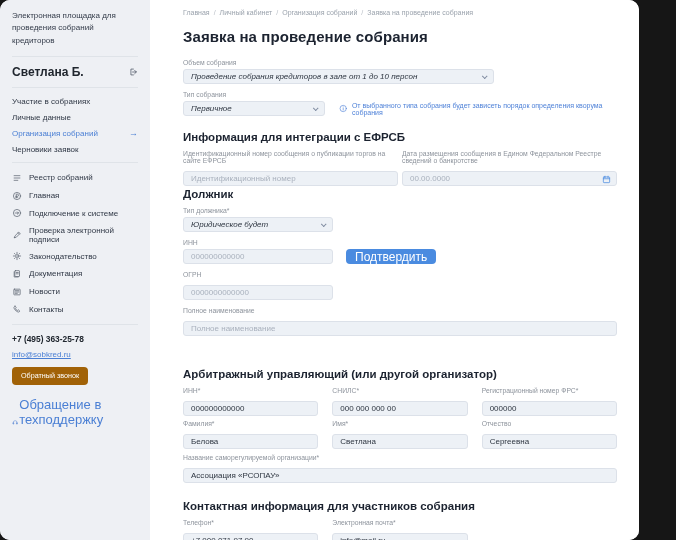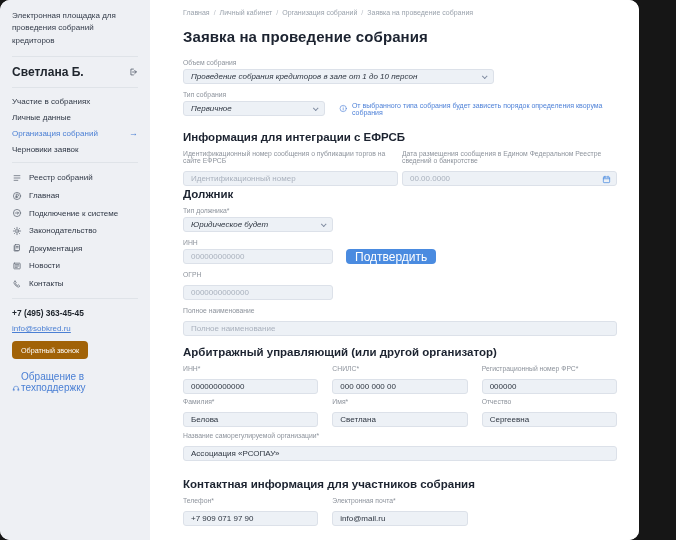--- a/index.html
+++ b/index.html
@@ -56,21 +56,21 @@
     text-decoration:underline; font-size:8px; cursor:pointer;
   }
   .callback-btn {
     margin-top:8px; display:inline-block;
     background:#a16207; color:#fff; font-size:7.2px;
     border:none; border-radius:4px; padding:4.5px 9px; cursor:pointer;
     font-family:"Liberation Sans", sans-serif;
   }
   .support-row {
     margin-top:12px; display:flex; align-items:flex-end; gap:1px;
-    color:#4a7fd4; font-size:10px; cursor:pointer;
+    color:#4a7fd4; font-size:13px; cursor:pointer;
   }
 
   
   .main {
     flex:1; background:#ffffff; padding:9px 22px 0 33px;
     overflow:hidden;
   }
   .breadcrumb { display:flex; gap:4px; font-size:7px; color:#9aa2ac; }
   .breadcrumb .crumb { cursor:pointer; }
   .breadcrumb .crumb:not(:last-child)::after { content:"/"; margin-left:4px; color:#b6bcc4; }
@@ -168,20 +168,27 @@
         <span>Главная</span>
       </div>
       <div class="icon-nav-item">
         <svg width="10" height="10" viewBox="0 0 12 12" fill="none" stroke="#5f6774" stroke-width="0.9" stroke-linecap="round" stroke-linejoin="round">
             <circle cx="6" cy="6" r="4.3"></circle>
             <path d="M3.8 6h4M6.4 4.6L7.8 6 6.4 7.4"></path>
           </svg>
         <span>Подключение к системе</span>
       </div>
       <div class="icon-nav-item">
+        <svg width="10" height="10" viewBox="0 0 12 12" fill="none" stroke="#5f6774" stroke-width="0.9" stroke-linecap="round" stroke-linejoin="round">
+            <path d="M3 9.2l.5-2.1 4.6-4.6 1.6 1.6-4.6 4.6L3 9.2z"></path>
+            <path d="M7.3 3.3l1.6 1.6"></path>
+          </svg>
+        <span>Проверка электронной подписи</span>
+      </div>
+      <div class="icon-nav-item">
         <svg width="10" height="10" viewBox="0 0 12 12" fill="none" stroke="#5f6774" stroke-width="0.9" stroke-linecap="round">
             <circle cx="6" cy="6" r="1.7"></circle>
             <path d="M6 1.6v1.5M6 8.9v1.5M1.6 6h1.5M8.9 6h1.5M2.9 2.9l1 1M8.1 8.1l1 1M9.1 2.9l-1 1M3.9 8.1l-1 1"></path>
           </svg>
         <span>Законодательство</span>
       </div>
       <div class="icon-nav-item">
         <svg width="10" height="10" viewBox="0 0 12 12" fill="none" stroke="#5f6774" stroke-width="0.9" stroke-linecap="round" stroke-linejoin="round">
             <rect x="3.4" y="2" width="5.6" height="7" rx="0.6"></rect>
             <path d="M2.6 3.4v6.2h4.8"></path>
@@ -199,21 +206,21 @@
       <div class="icon-nav-item">
         <svg width="10" height="10" viewBox="0 0 12 12" fill="none" stroke="#5f6774" stroke-width="0.9" stroke-linecap="round" stroke-linejoin="round">
             <path d="M3.6 2.6l1.5 1.9-1 1.2a7 7 0 0 0 2.2 2.2l1.2-1 1.9 1.5c-.4 1-1.3 1.5-2.3 1.2A8.3 8.3 0 0 1 2.4 5c-.3-1 .2-2 1.2-2.4z"></path>
           </svg>
         <span>Контакты</span>
       </div>
     </nav>
     <div class="divider"></div>
 
     <div class="contacts">
-      <div class="contact-phone">+7 (495) 363-45-45</div>
+      <div class="contact-phone">+7 (495) 363-25-78</div>
       <a class="contact-email">info@sobkred.ru</a>
       <div>
         <button class="callback-btn">Обратный звонок</button>
       </div>
       <div class="support-row">
         <svg width="9" height="9" viewBox="0 0 12 12" fill="none" stroke="#4a7fd4" stroke-width="0.9" stroke-linecap="round" stroke-linejoin="round">
             <path d="M2.5 7.5V6a3.5 3.5 0 0 1 7 0v1.5"></path>
             <rect x="1.8" y="6.8" width="1.6" height="2.4" rx="0.6"></rect>
             <rect x="8.6" y="6.8" width="1.6" height="2.4" rx="0.6"></rect>
           </svg>
@@ -292,21 +299,21 @@
       <button class="confirm-btn">Подтвердить</button>
     </div>
 
     <div class="field-label">ОГРН</div>
     <input class="field w-col" type="text" placeholder="0000000000000" style="">
 
     <div class="field-label">Полное наименование</div>
     <input class="field" type="text" placeholder="Полное наименование" style="">
 
     
-    <h2 class="section-heading" style="margin-top:10px">Арбитражный управляющий (или другой организатор)</h2>
+    <h2 class="section-heading" style="margin-top:32px">Арбитражный управляющий (или другой организатор)</h2>
     <div class="grid-3">
       <div>
         <div class="field-label">ИНН*</div>
         <input class="field" type="text" value="000000000000" style="">
       </div>
       <div>
         <div class="field-label">СНИЛС*</div>
         <input class="field" type="text" value="000 000 000 00" style="">
       </div>
       <div>

